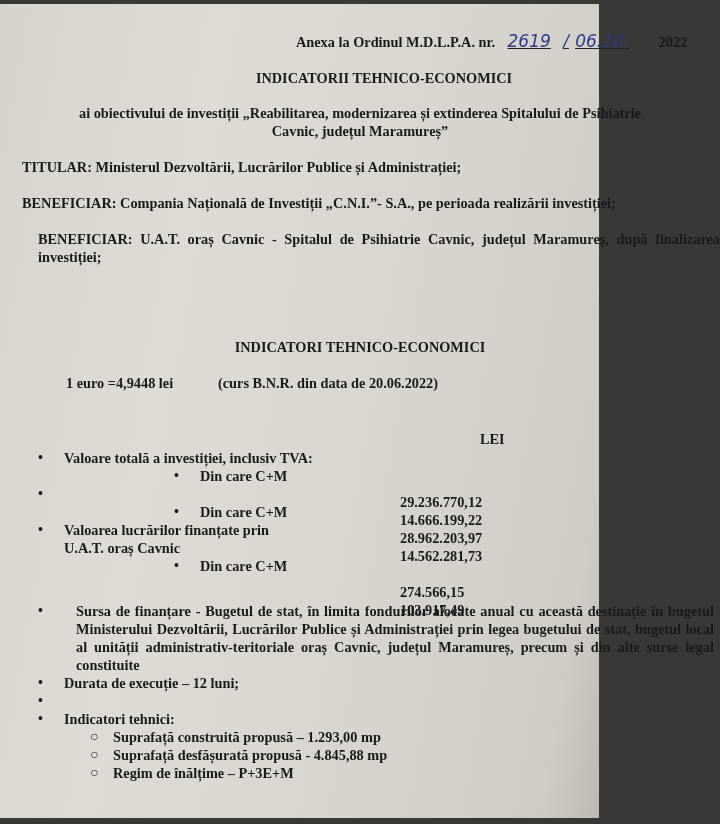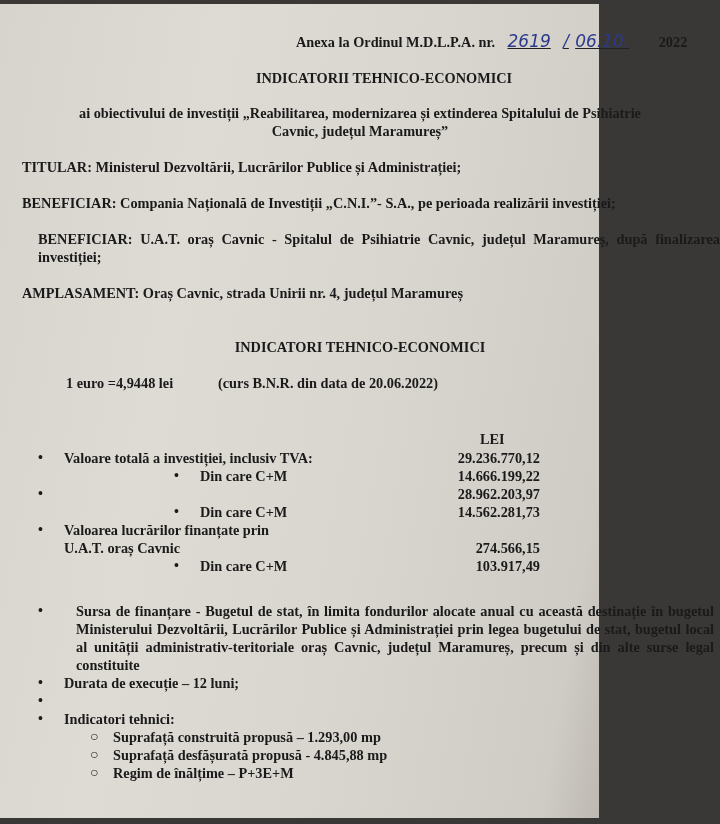--- a/index.html
+++ b/index.html
@@ -15,21 +15,21 @@
   }
   .txt { position: absolute; font-weight: bold; font-size: 14.3px; line-height: 18px; white-space: nowrap; }
   .center { left: 0; width: 720px; text-align: center; }
   .handwritten {
     font-family: "DejaVu Sans", sans-serif; font-style: italic; font-weight: normal;
     color: #2b3a8c; font-size: 17px; text-decoration: underline; text-decoration-color: #222;
     display: inline-block;
   }
   .just { white-space: normal; text-align: justify; text-align-last: left; }
   .bullet { position: absolute; font-weight: bold; font-size: 14px; line-height: 18px; }
-  .num { position: absolute; font-weight: bold; font-size: 14.3px; line-height: 18px; text-align: right; width: 140px; }
+  .num { position: absolute; font-weight: bold; font-size: 14.3px; line-height: 18px; text-align: left; width: 140px; margin-top: 44px; }
 </style>
 </head>
 <body>
 
 <div class="page">
 
   <div class="txt" style="left:296px; top:28px;">
     <span>Anexa la Ordinul M.D.L.P.A.  nr.</span><span class="handwritten" style="width:68px; text-align:center;">2619</span><span class="handwritten" style="width:12px;">/</span><span class="handwritten" style="width:80px;">06.10.</span>&nbsp;<span>2022</span>
   </div>
 
@@ -45,24 +45,20 @@
   <div class="txt" style="left:22px; top:190px;">
     <span>BENEFICIAR:</span>
     <span>Compania Națională de Investiții „C.N.I.”- S.A., pe perioada realizării investiției;</span>
   </div>
 
   <div class="txt just" style="left:38px; top:226px; width:682px;">
     <span>BENEFICIAR:</span>
     <span>U.A.T. oraș Cavnic - Spitalul de Psihiatrie Cavnic, județul Maramureș, după finalizarea investiției;</span>
   </div>
 
-  <div class="txt" style="left:22px; top:280px;">
-    <span>AMPLASAMENT:</span>
-    <span>Oraș Cavnic, strada Unirii nr. 4, județul Maramureș</span>
-  </div>
 
   <div class="txt center" style="top:334px;">INDICATORI TEHNICO-ECONOMICI</div>
 
   <div class="txt" style="left:66px; top:370px;">1 euro =4,9448 lei</div>
   <div class="txt" style="left:218px; top:370px;">(curs B.N.R. din data de 20.06.2022)</div>
 
   <div class="txt" style="left:480px; top:426px;">LEI</div>
 
   <span class="bullet" style="left:38px; top:445px;">•</span>
   <div class="txt" style="left:64px; top:445px;">Valoare totală a investiției, inclusiv TVA:</div>

